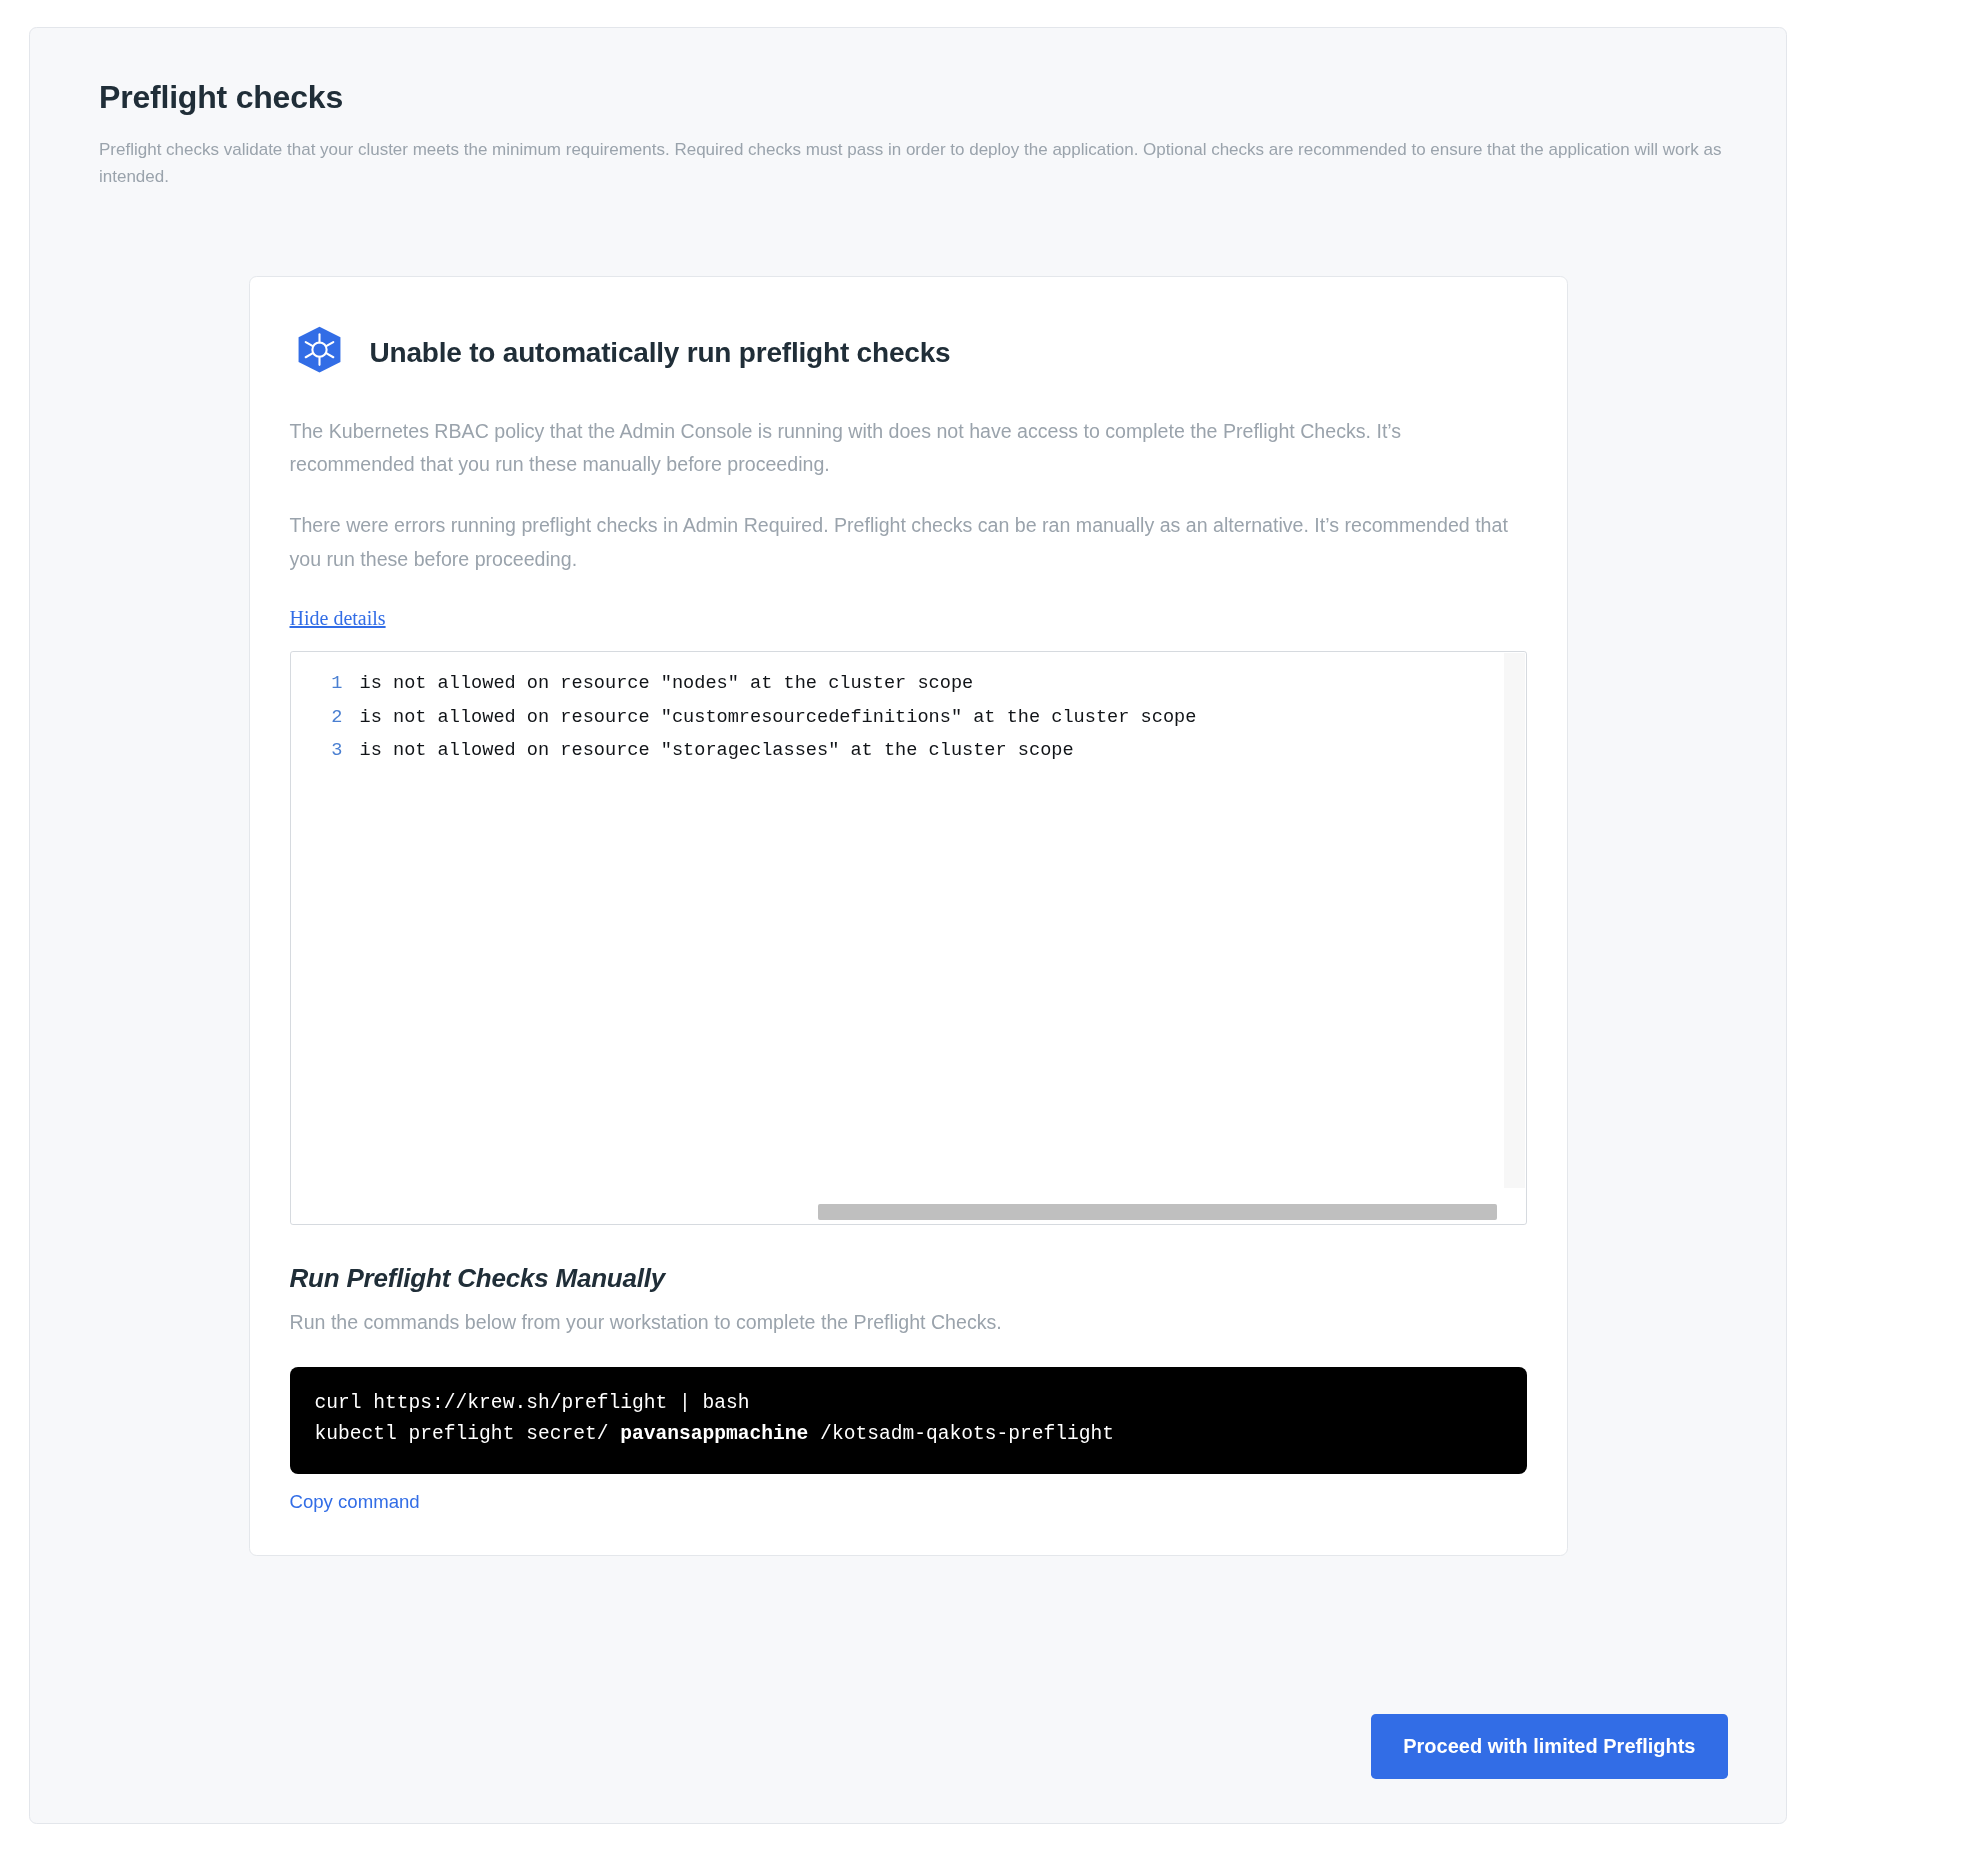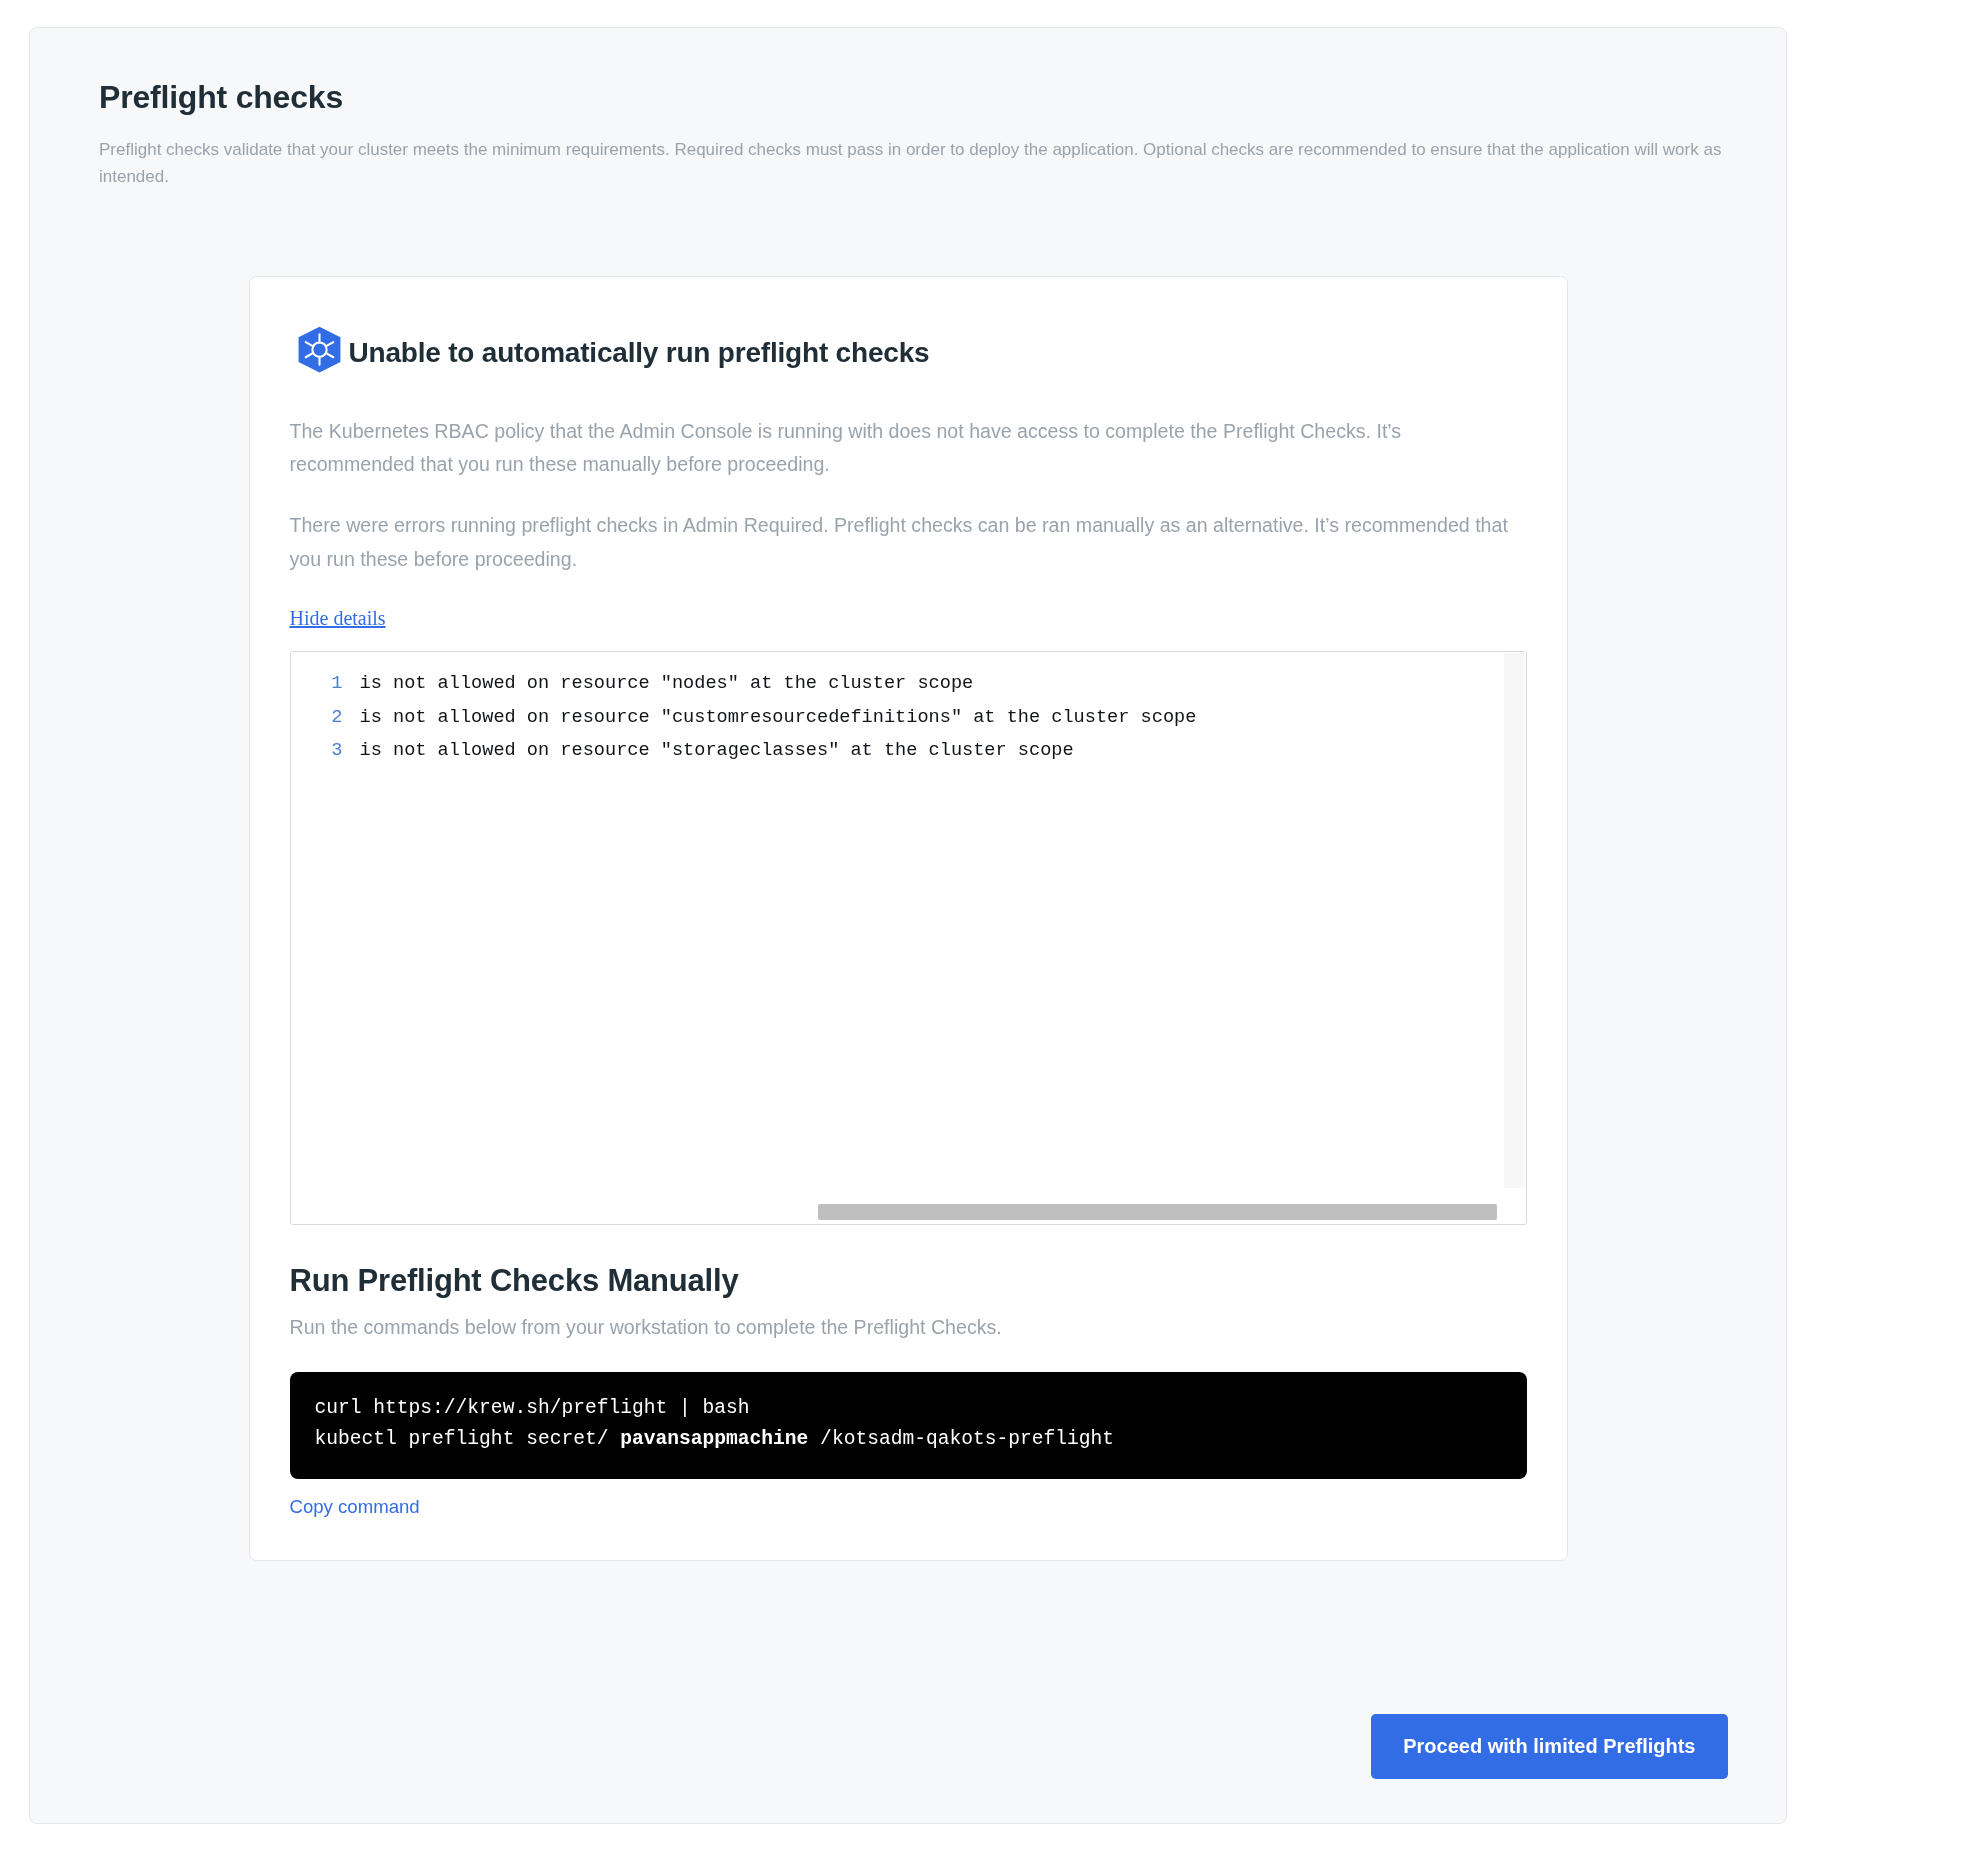--- a/index.html
+++ b/index.html
@@ -42,20 +42,21 @@
     margin: 86px auto 0 auto;
     width: 1319px;
     background: #ffffff;
     border: 1px solid #e4e7eb;
     border-radius: 7.6px;
     padding: 46px 40px 42px 40px;
   }
   .card-head {
     display: flex;
     align-items: center;
+    gap: 21px;
     margin-bottom: 32.5px;
     text-align: center;
   }
   .k8s-icon {
     width: 59px;
     height: 59px;
     flex: 0 0 59px;
     position: relative;
   }
   .card-title {
@@ -130,25 +131,26 @@
     position: absolute;
     left: 526px;
     bottom: 2.9px;
     width: 679px;
     height: 16.3px;
     background: #bfbfbf;
     border-radius: 1.9px;
     cursor: pointer;
   }
   .section-title {
-    font-size: 31px;
+    font-size: 26px;
     font-weight: bold;
     color: #202e38;
     margin: 3.8px 0 17px 0;
     letter-spacing: -0.2px;
+    font-style: italic;
   }
   .section-desc {
     font-size: 19.6px;
     color: #9aa3ac;
     margin: 0 0 32.5px 0;
   }
   .terminal {
     background: #000000;
     border-radius: 8px;
     padding: 21px 25px 23px 25px;

